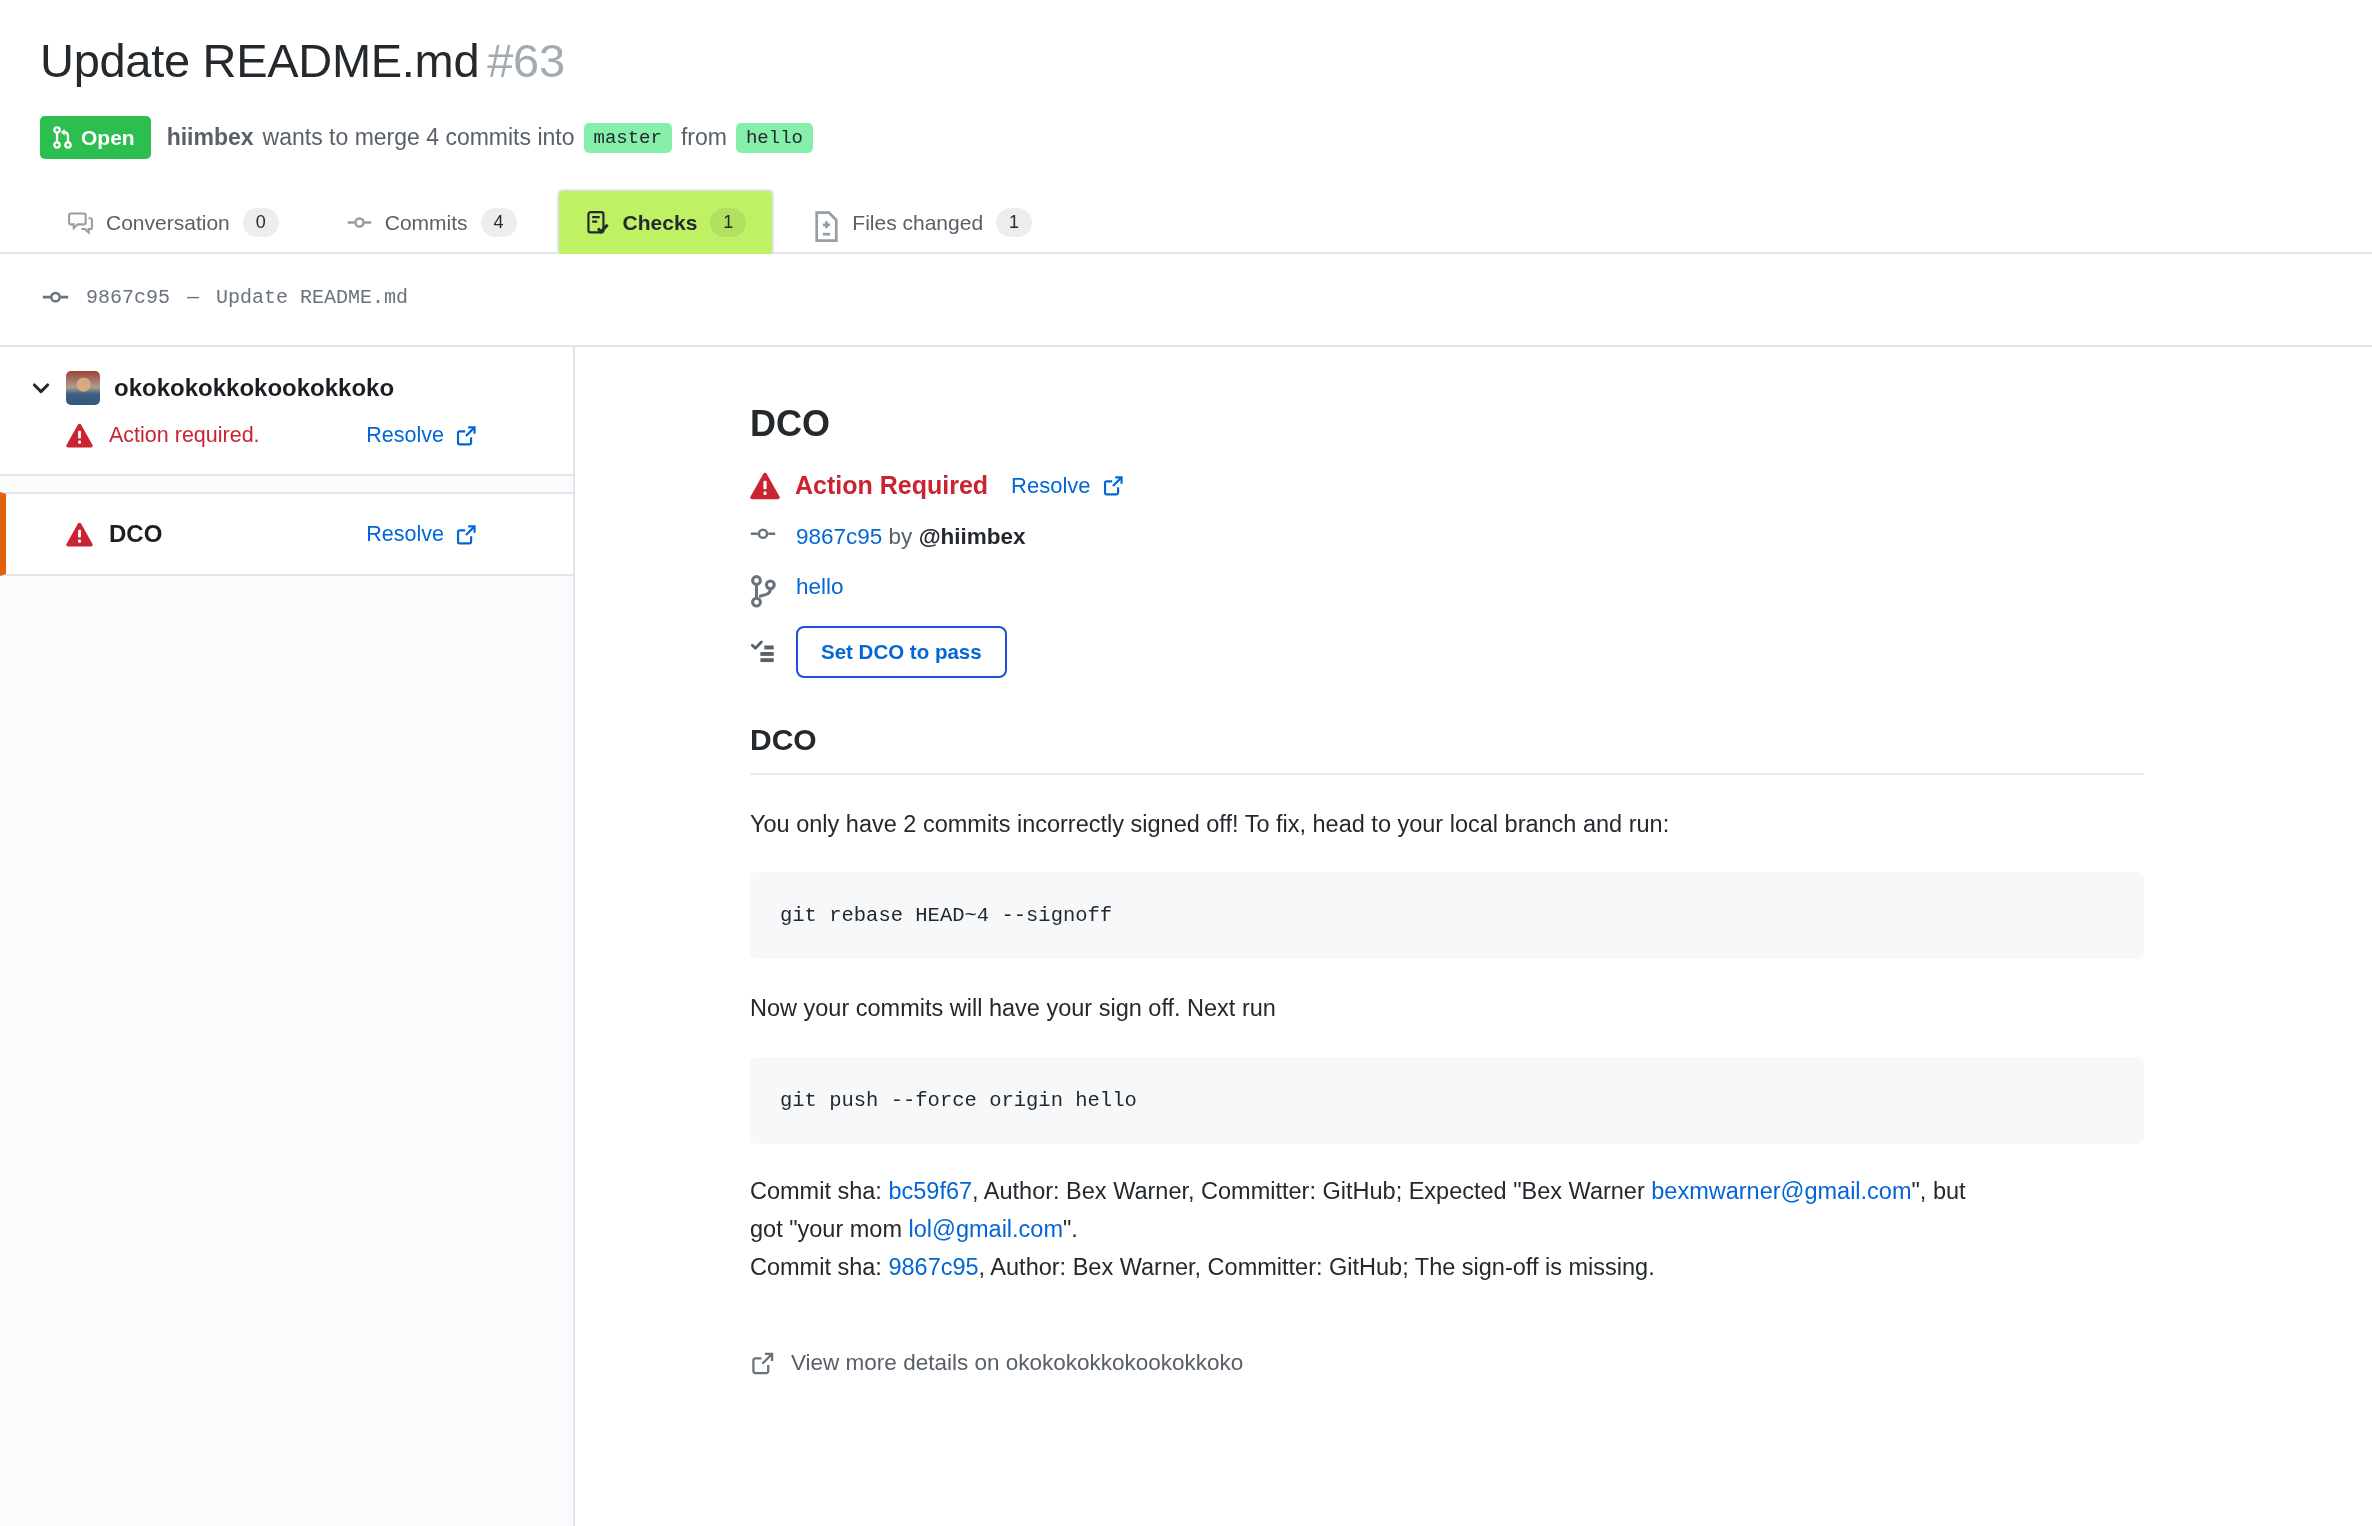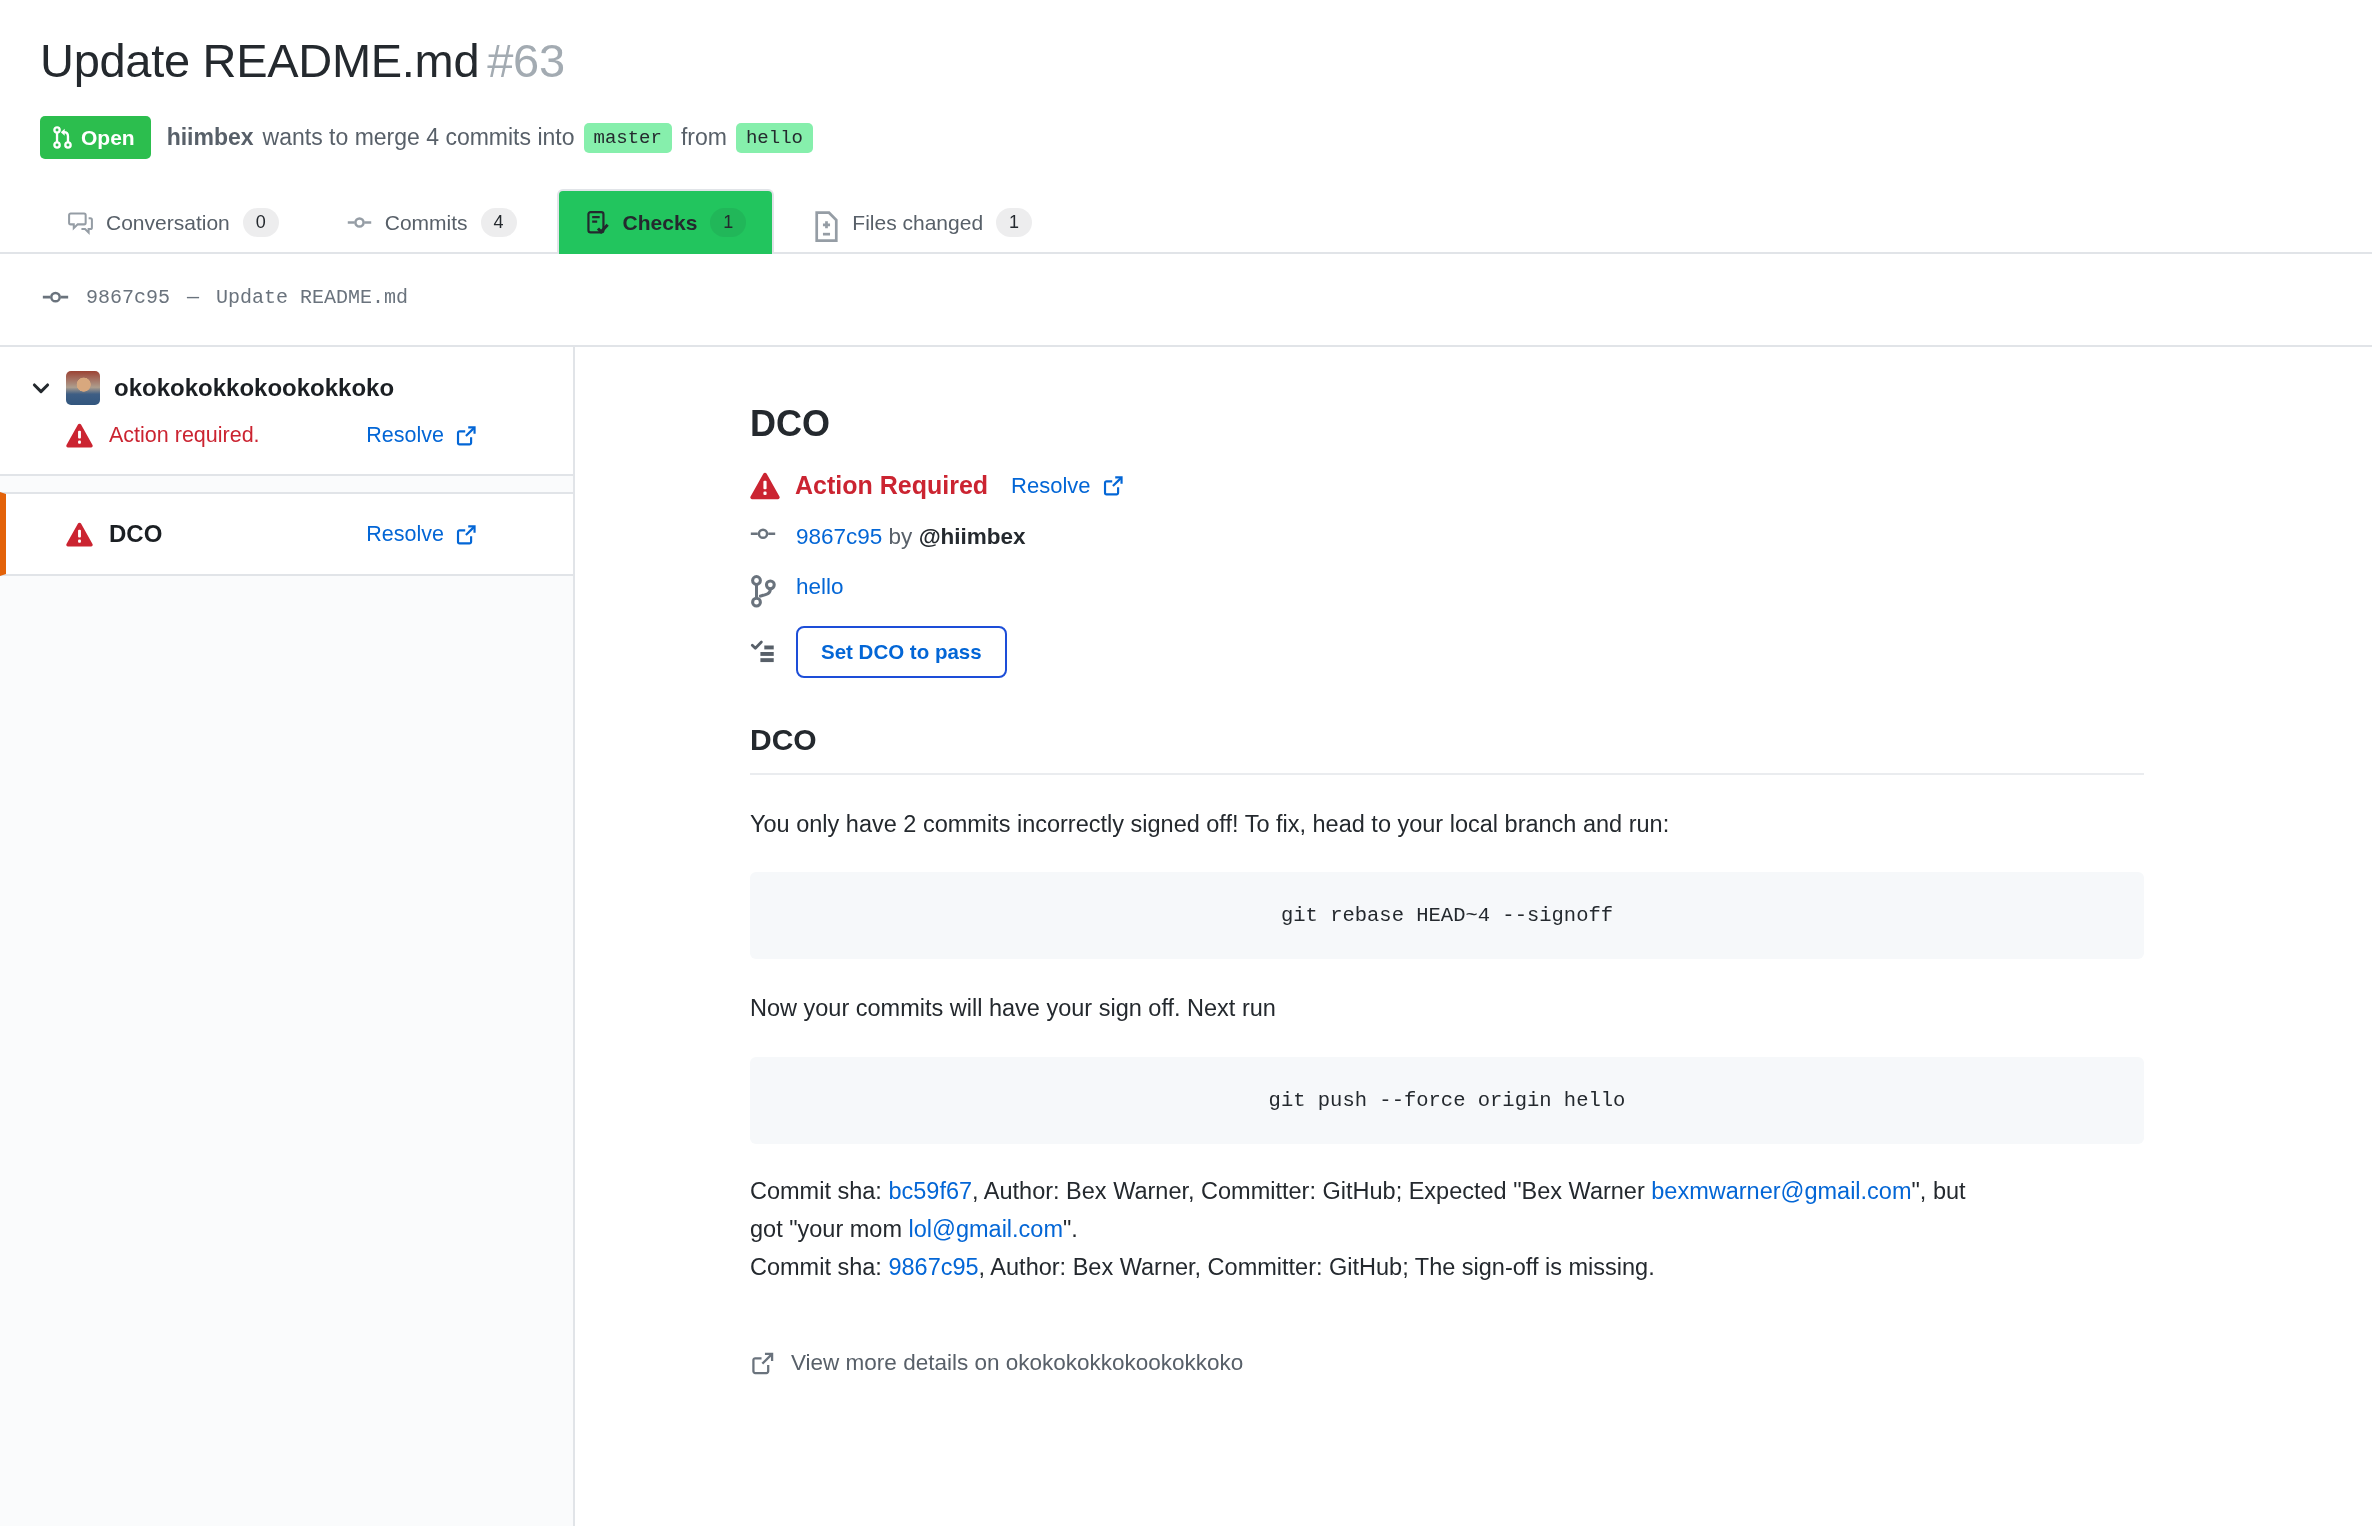--- a/index.html
+++ b/index.html
@@ -25,21 +25,21 @@
   .merge-author { font-weight:700; color:#586069; }
   .branch-ref { font-family:"Liberation Mono","DejaVu Sans Mono",monospace; font-size:19px;
                 background:#86efac; color:#24292e; padding:4px 10px; border-radius:5px; }
 
   
   .tabnav { margin-top:30px; padding-left:40px; border-bottom:2px solid #e1e4e8;
             display:flex; align-items:flex-end; gap:12px; }
   .tab { display:flex; align-items:center; gap:13px; padding:17px 26px; font-size:21px; color:#586069;
          border:2px solid transparent; border-bottom:none; margin-bottom:-2px; cursor:pointer;
          border-radius:6px 6px 0 0; background:transparent; }
-  .tab.active { background:#22c55e; border-color:#e1e4e8; color:#24292e; font-weight:700;
+  .tab.active { background:#bef264; border-color:#e1e4e8; color:#24292e; font-weight:700;
                 box-shadow:0 2px 0 0 #ffffff; }
   .tab-icon { width:25px; height:25px; color:#959da5; flex:none; }
   .tab.active .tab-icon { color:#24292e; }
   .tab-count { background:rgba(27,31,35,0.08); border-radius:30px; font-size:18px; font-weight:400;
                padding:4px 13px; color:#24292e; }
 
   
   .commit-bar { display:flex; align-items:center; gap:17px; padding:32px 40px 36px 42px;
                 border-bottom:2px solid #e1e4e8;
                 font-family:"Liberation Mono","DejaVu Sans Mono",monospace;
@@ -86,21 +86,21 @@
   .btn-action { background:#ffffff; border:2px solid #1d4ed8; border-radius:8px; padding:12px 23px;
                 font-size:20.5px; font-weight:700; color:#0366d6; cursor:pointer;
                 font-family:"Liberation Sans","DejaVu Sans",sans-serif; }
 
   .output { margin-top:45px; }
   .output-heading { font-size:30px; font-weight:700; color:#24292e;
                     padding-bottom:16px; border-bottom:2px solid #eaecef; }
   .output-p { font-size:23.5px; line-height:1.5; color:#24292e; margin-top:32px; }
   .code-block { margin-top:30px; background:#f6f8fa; border-radius:6px; padding:32px 30px;
                 font-family:"Liberation Mono","DejaVu Sans Mono",monospace;
-                font-size:20.5px; color:#24292e; white-space:pre;text-align:center; }
+                font-size:20.5px; color:#24292e; white-space:pre; }
   .sha-para { margin-top:28px; font-size:23.5px; line-height:38px; color:#24292e; }
   .footer-link { margin-top:64px; display:inline-flex; align-items:center; gap:15px;
                  color:#586069; font-size:22.5px; cursor:pointer; }
   .footer-link .meta-icon { color:#6a737d; }
 </style>
 </head>
 <body>
 
 <div class="header">
   <h1 class="pr-title"><span>Update README.md</span><span class="pr-number">#63</span></h1>

